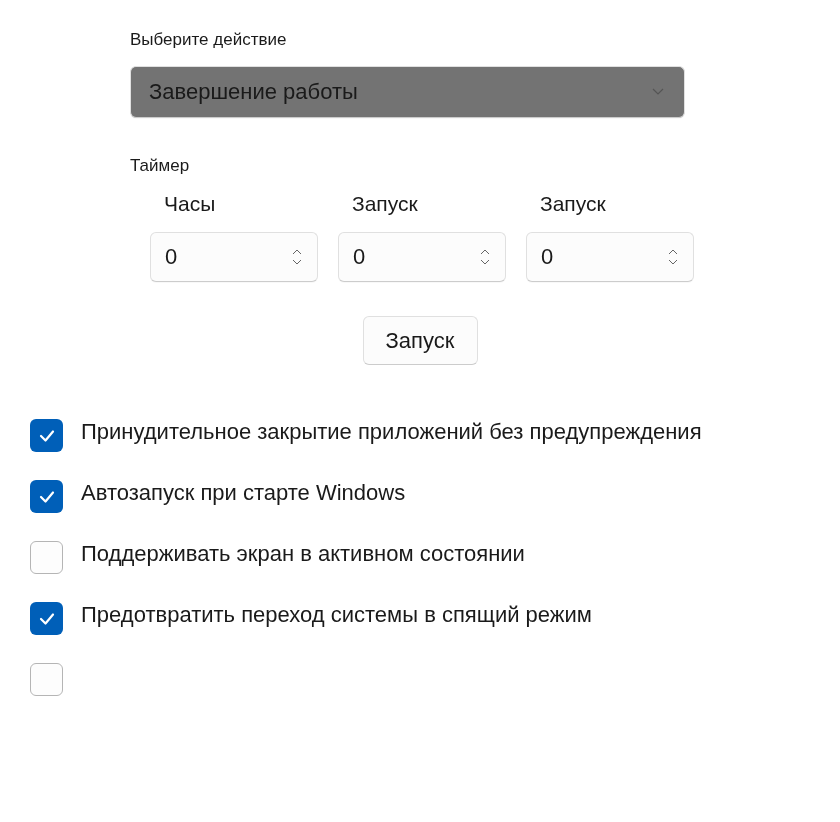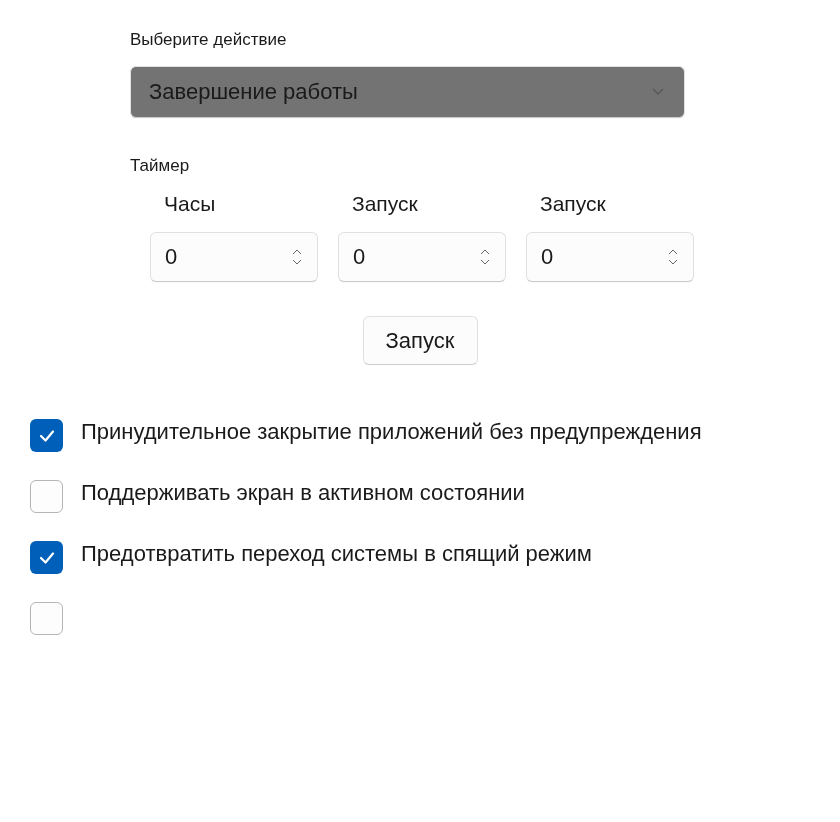--- a/index.html
+++ b/index.html
@@ -205,27 +205,35 @@
 <div class="options">
   <div class="checkbox-row">
     <div class="checkbox checked">
       <svg viewBox="0 0 20 20">
           <path d="M4 10 L8.5 14.5 L16 5.5" stroke="#fff" stroke-width="2.2" fill="none" stroke-linecap="round" stroke-linejoin="round"></path>
         </svg>
     </div>
     <span class="checkbox-label">Принудительное закрытие приложений без предупреждения</span>
   </div>
   <div class="checkbox-row">
-    <div class="checkbox unchecked"></div>
-    <span class="checkbox-label">Поддерживать экран в активном состоянии</span>
-  </div>
-  <div class="checkbox-row">
     <div class="checkbox checked">
       <svg viewBox="0 0 20 20">
           <path d="M4 10 L8.5 14.5 L16 5.5" stroke="#fff" stroke-width="2.2" fill="none" stroke-linecap="round" stroke-linejoin="round"></path>
         </svg>
     </div>
+    <span class="checkbox-label">Автозапуск при старте Windows</span>
+  </div>
+  <div class="checkbox-row">
+    <div class="checkbox unchecked"></div>
+    <span class="checkbox-label">Поддерживать экран в активном состоянии</span>
+  </div>
+  <div class="checkbox-row">
+    <div class="checkbox checked">
+      <svg viewBox="0 0 20 20">
+          <path d="M4 10 L8.5 14.5 L16 5.5" stroke="#fff" stroke-width="2.2" fill="none" stroke-linecap="round" stroke-linejoin="round"></path>
+        </svg>
+    </div>
     <span class="checkbox-label">Предотвратить переход системы в спящий режим</span>
   </div>
   <div class="checkbox-row">
     <div class="checkbox unchecked"></div>
   </div>
 </div>
 
 </body></html>

